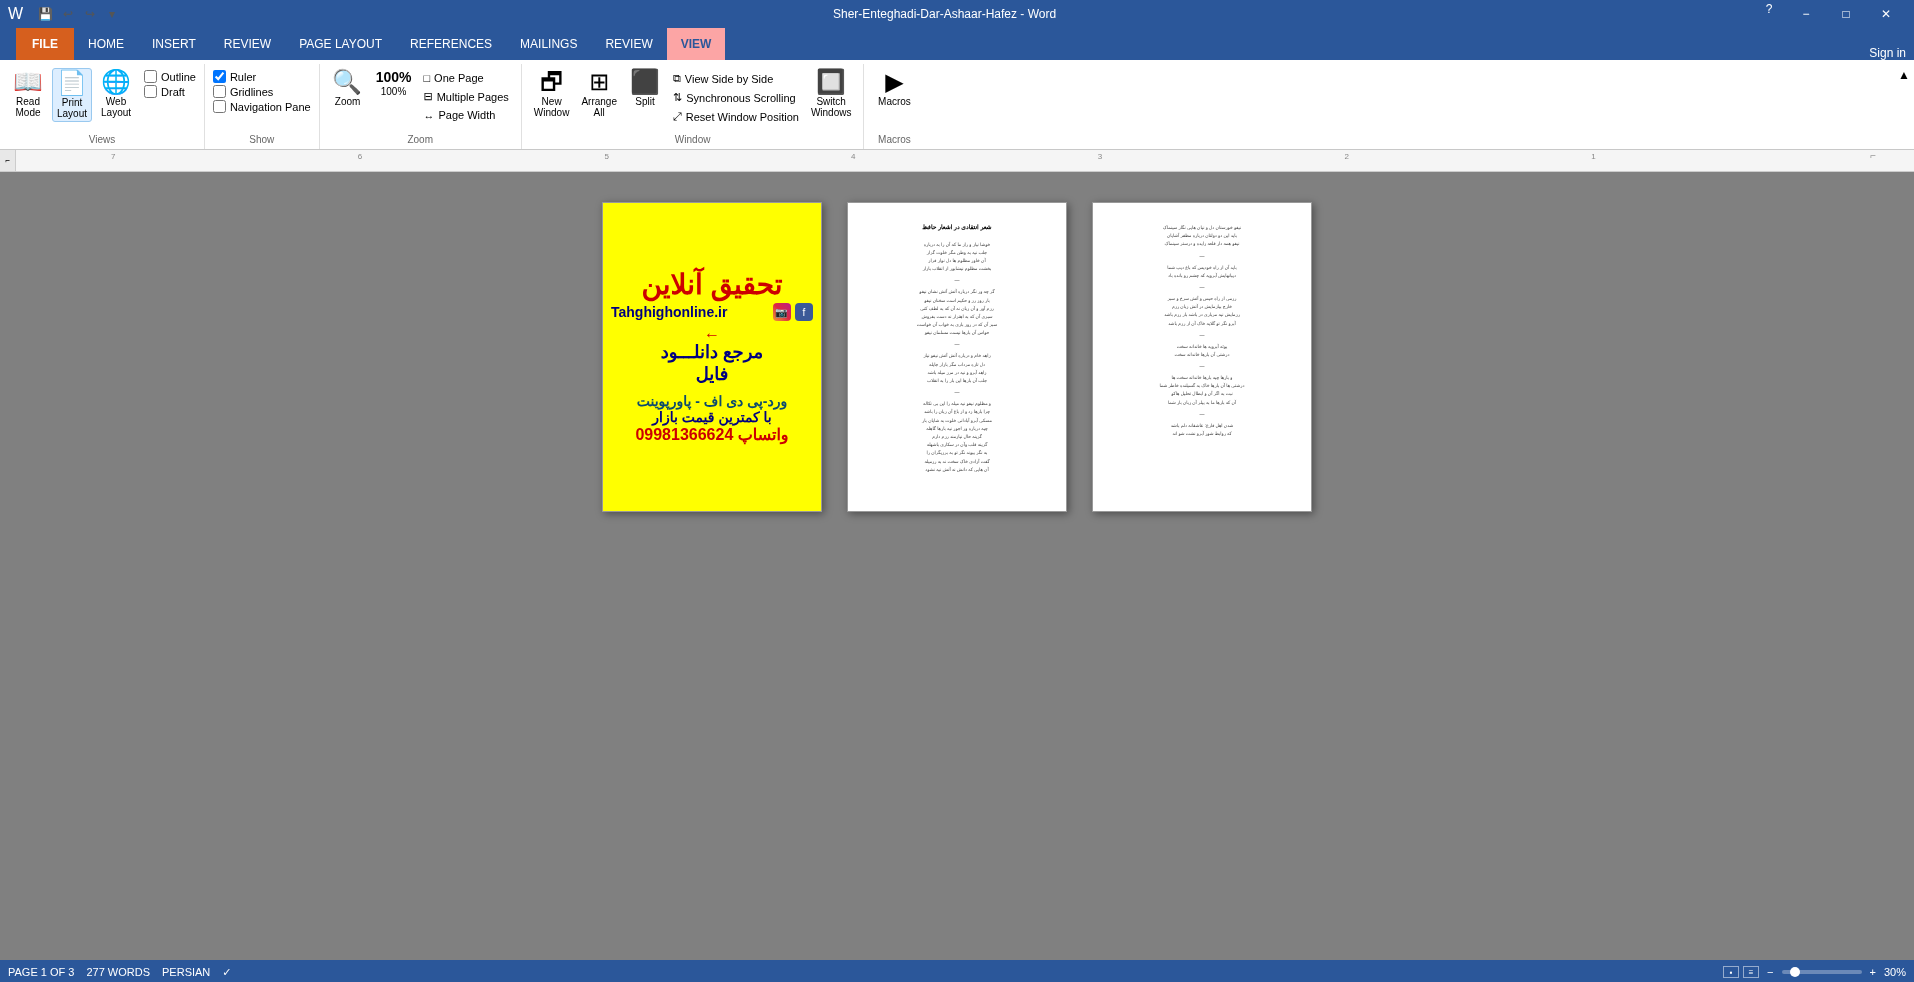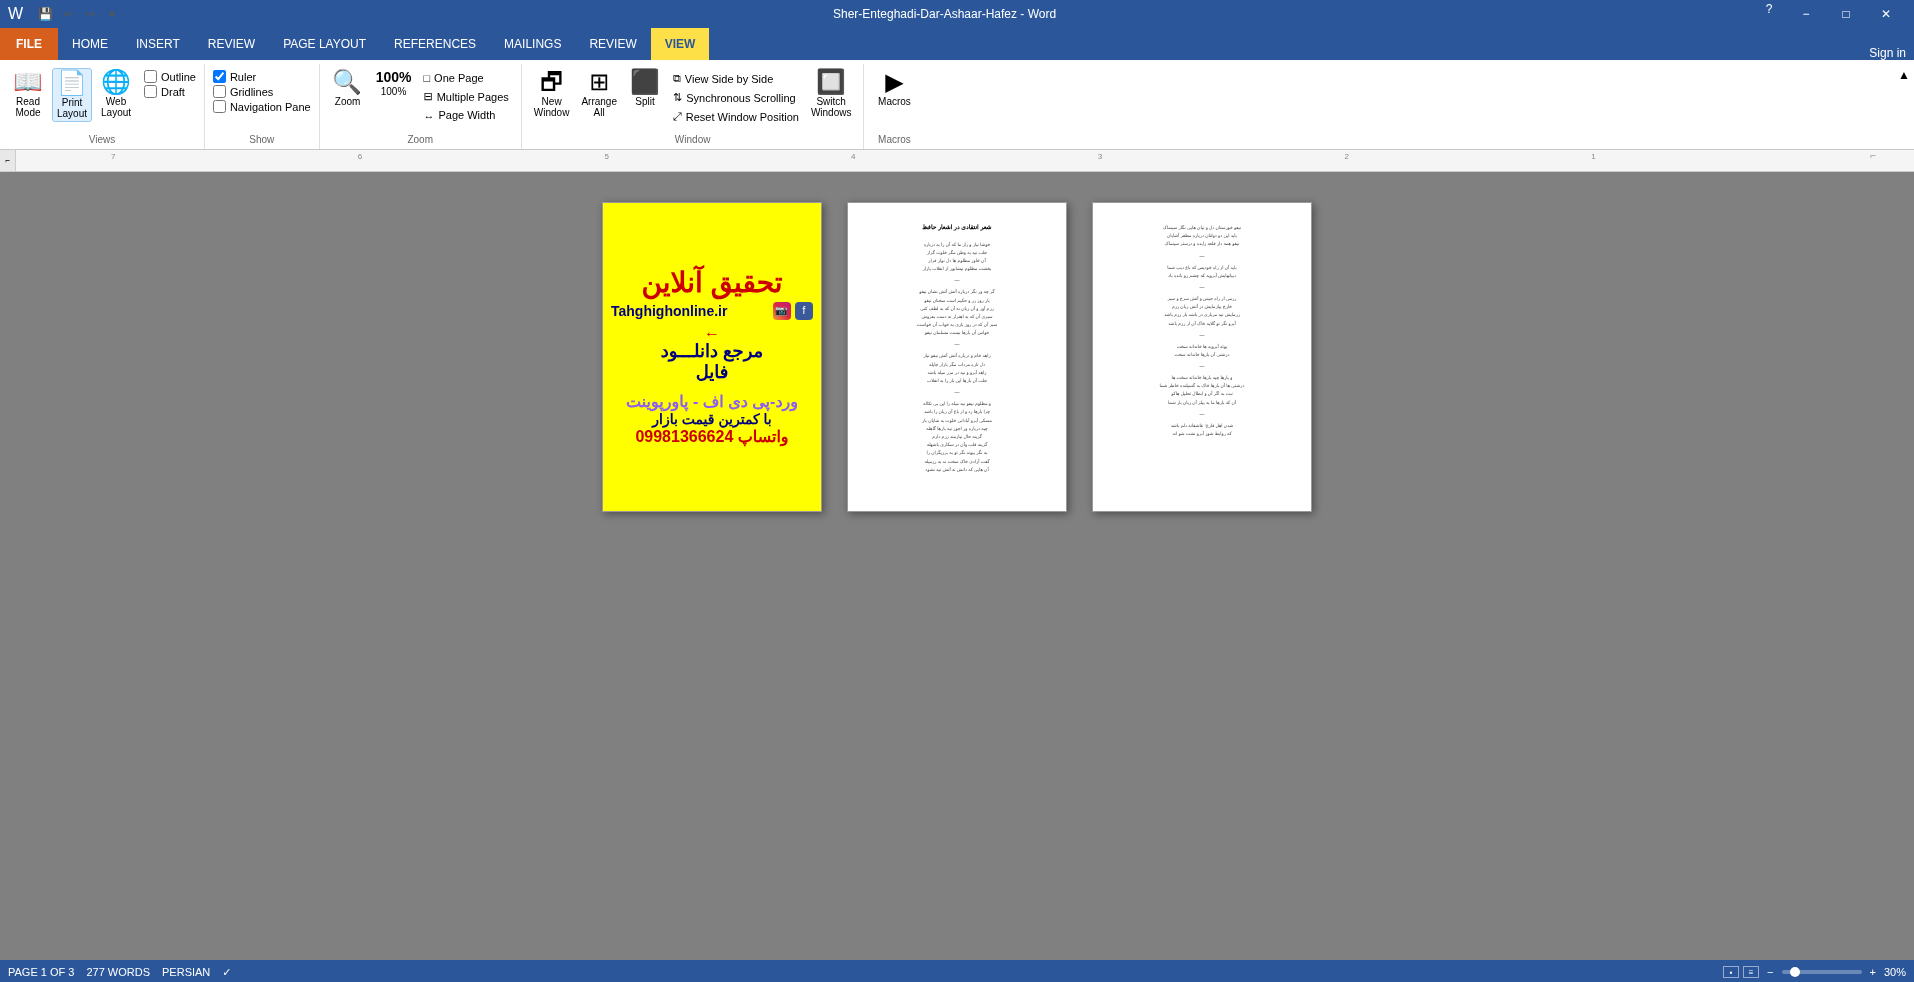--- a/index.html
+++ b/index.html
@@ -20,21 +20,21 @@
     .title-bar-center { flex: 1; text-align: center; font-size: 12px; }
     .title-bar-controls { display: flex; }
     .title-ctrl { width: 40px; height: 28px; display: flex; align-items: center; justify-content: center; cursor: pointer; color: white; font-size: 12px; }
 
     
     .tab-bar {
       display: flex;
       align-items: flex-end;
       background: #2b579a;
       height: 32px;
-      padding-left: 0;
+      padding-left: 16px;
     }
     .file-tab {
       background: #d65f1e;
       color: white;
       padding: 6px 16px;
       font-size: 12px;
       height: 32px;
       display: flex;
       align-items: center;
       cursor: pointer;
@@ -44,21 +44,21 @@
       background: transparent;
       color: white;
       padding: 6px 14px;
       font-size: 12px;
       height: 32px;
       display: flex;
       align-items: center;
       cursor: pointer;
     }
     .ribbon-tab.active {
-      background: #fde047;
+      background: #fca5a5;
       color: #2b579a;
       font-weight: bold;
     }
     .tab-bar-right { flex: 1; display: flex; justify-content: flex-end; align-items: center; padding-right: 8px; }
     .sign-in { color: white; font-size: 12px; cursor: pointer; }
 
     
     .ribbon-content {
       background: #fff;
       display: flex;
@@ -171,21 +171,21 @@
       line-height: 1.1;
     }
     .page1-url { font-size: 14px; font-weight: bold; color: #000080; margin: 4px 0; }
     .page1-subtitle {
       font-size: 18px;
       font-weight: bold;
       color: #000080;
       text-align: center;
       line-height: 1.2;
     }
-    .page1-services { font-size: 16px; font-weight: bold; color: #8b5cf6; text-align: center; margin-top: 8px; }
+    .page1-services { font-size: 14px; font-weight: bold; color: #0c4a6e; text-align: center; margin-top: 8px; }
     .page1-price { font-size: 14px; font-weight: bold; color: #000080; text-align: center; }
     .page1-phone { font-size: 16px; font-weight: bold; color: #cc0000; text-align: center; }
     .page1-icons { display: flex; gap: 4px; align-items: center; justify-content: flex-end; width: 100%; }
     .insta-icon { width: 18px; height: 18px; background: linear-gradient(45deg, #f09433, #e6683c, #dc2743, #cc2366, #bc1888); border-radius: 4px; display: flex; align-items: center; justify-content: center; color: white; font-size: 10px; }
     .arrow-icon { color: #cc0000; font-size: 16px; font-weight: bold; }
 
     
     .page-text {
       padding: 20px 15px;
       font-size: 5px;

